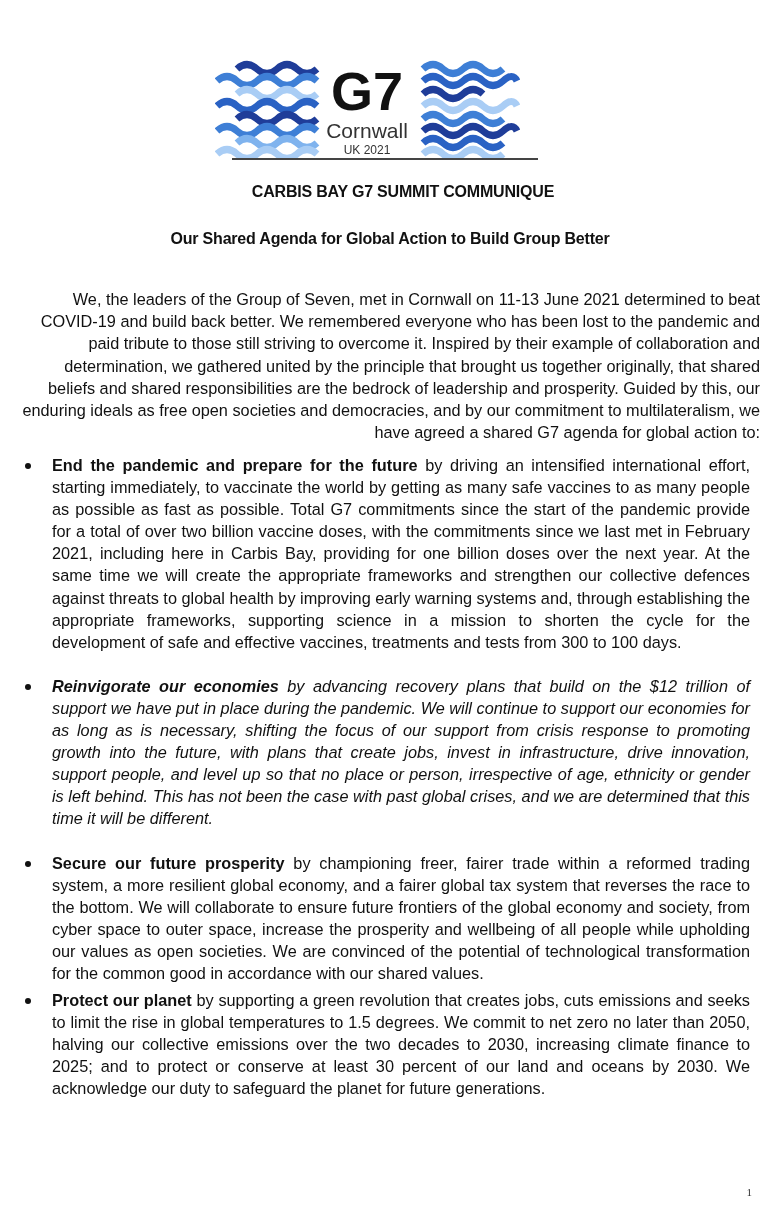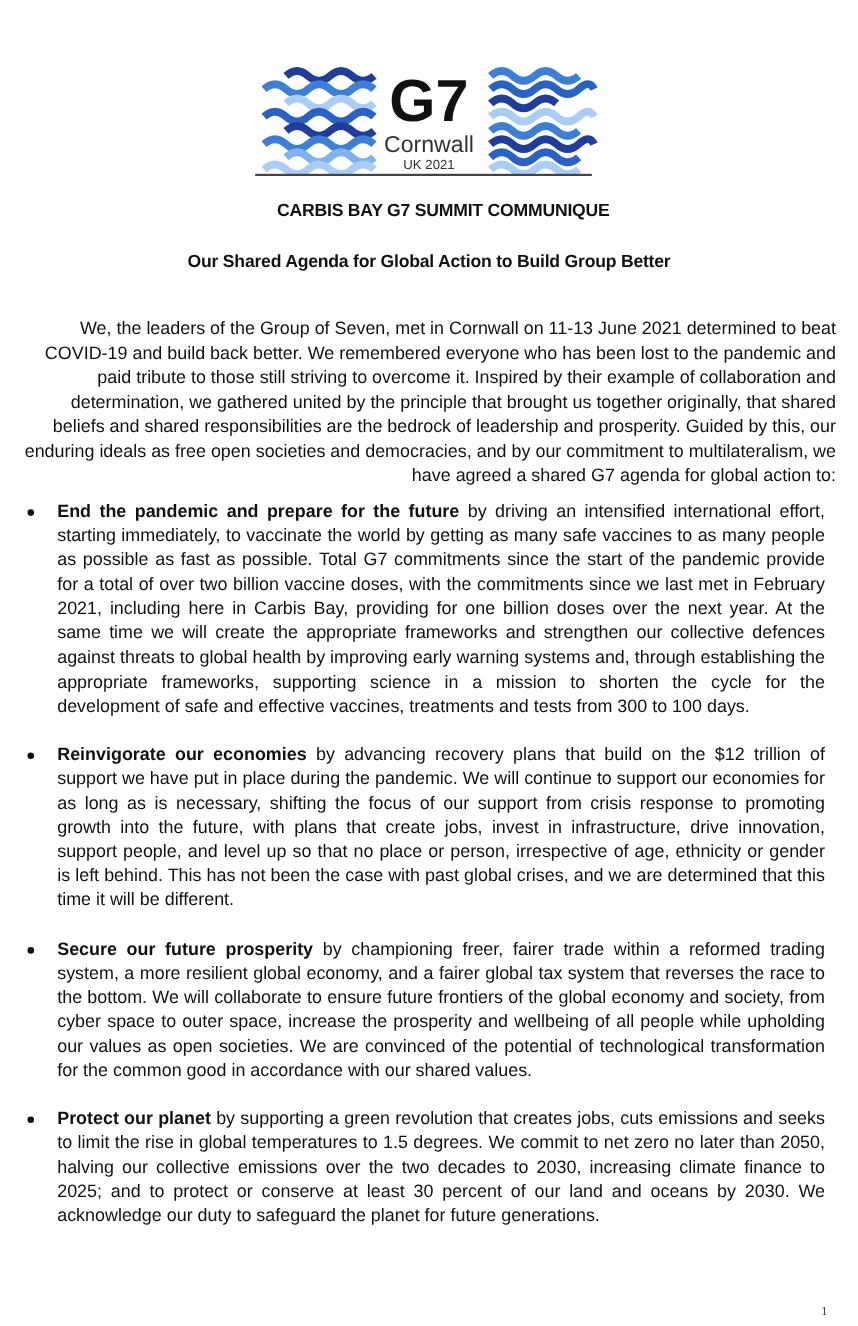--- a/index.html
+++ b/index.html
@@ -2,21 +2,21 @@
 <html><head>
 <meta charset="utf-8">
 <style>
   html, body { margin: 0; padding: 0; background: #ffffff; }
   body {
     width: 780px; height: 1205px; position: relative; overflow: hidden;
     font-family: "Liberation Sans", "DejaVu Sans", sans-serif;
     color: #111111;
   }
   .logo {
-    position: absolute; left: 238px; top: 55px; width: 306px; height: 105px;
+    position: absolute; left: 215px; top: 55px; width: 306px; height: 105px;
   }
   .logo svg { display: block; }
   .logo-rule {
     position: absolute; left: 232px; top: 158px; width: 306px; height: 2px; background: #444;
   }
   .title {
     position: absolute; left: 0; width: 780px; text-align: center;
     font-weight: bold; font-size: 16px; letter-spacing: -0.2px;
   }
   .t1 { top: 183px; padding-left: 13px; }
@@ -30,22 +30,22 @@
   }
   .bullet {
     position: relative; padding-left: 52px; width: 698px;
     font-size: 16.3px; line-height: 22.1px; text-align: justify;
   }
   .bullet .dot {
     position: absolute; left: 25px; top: 9px; width: 6px; height: 6px; border-radius: 50%; background: #111;
   }
   .bullet .lead { font-weight: bold; }
   .b1 { margin-bottom: 22px; }
-  .b2 { margin-bottom: 22px; }
-  .b3 { margin-bottom: 22px; }
+  .b2 { margin-bottom: 22px; font-style: italic; }
+  .b3 { margin-bottom: 5px; }
   .page-num {
     position: absolute; right: 28px; top: 1186px; font-size: 11px; color: #333;
     font-family: "Liberation Serif", serif;
   }
 </style>
 </head>
 <body>
 
 <div class="logo">
   <svg width="306" height="105" viewBox="0 0 306 105">

